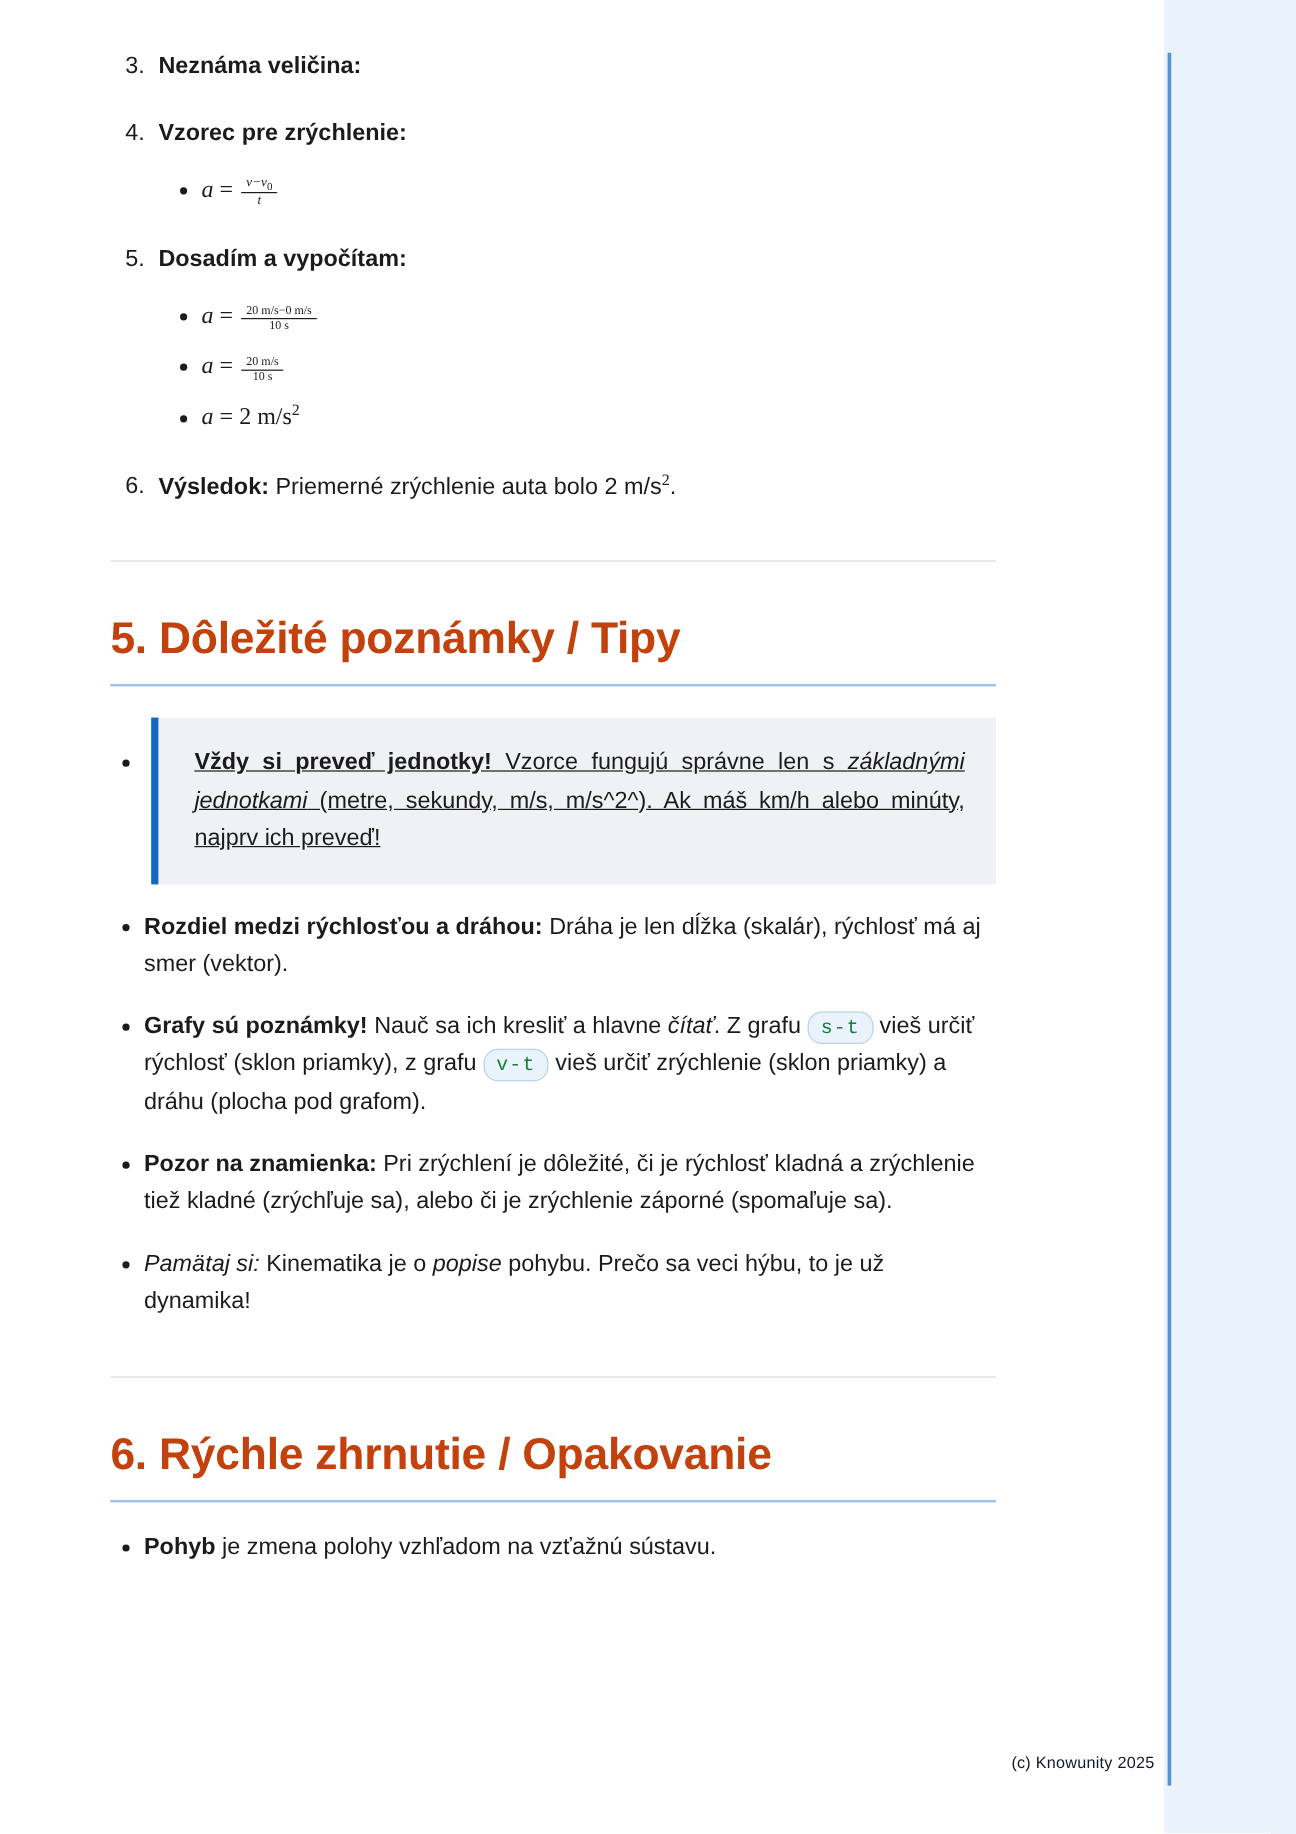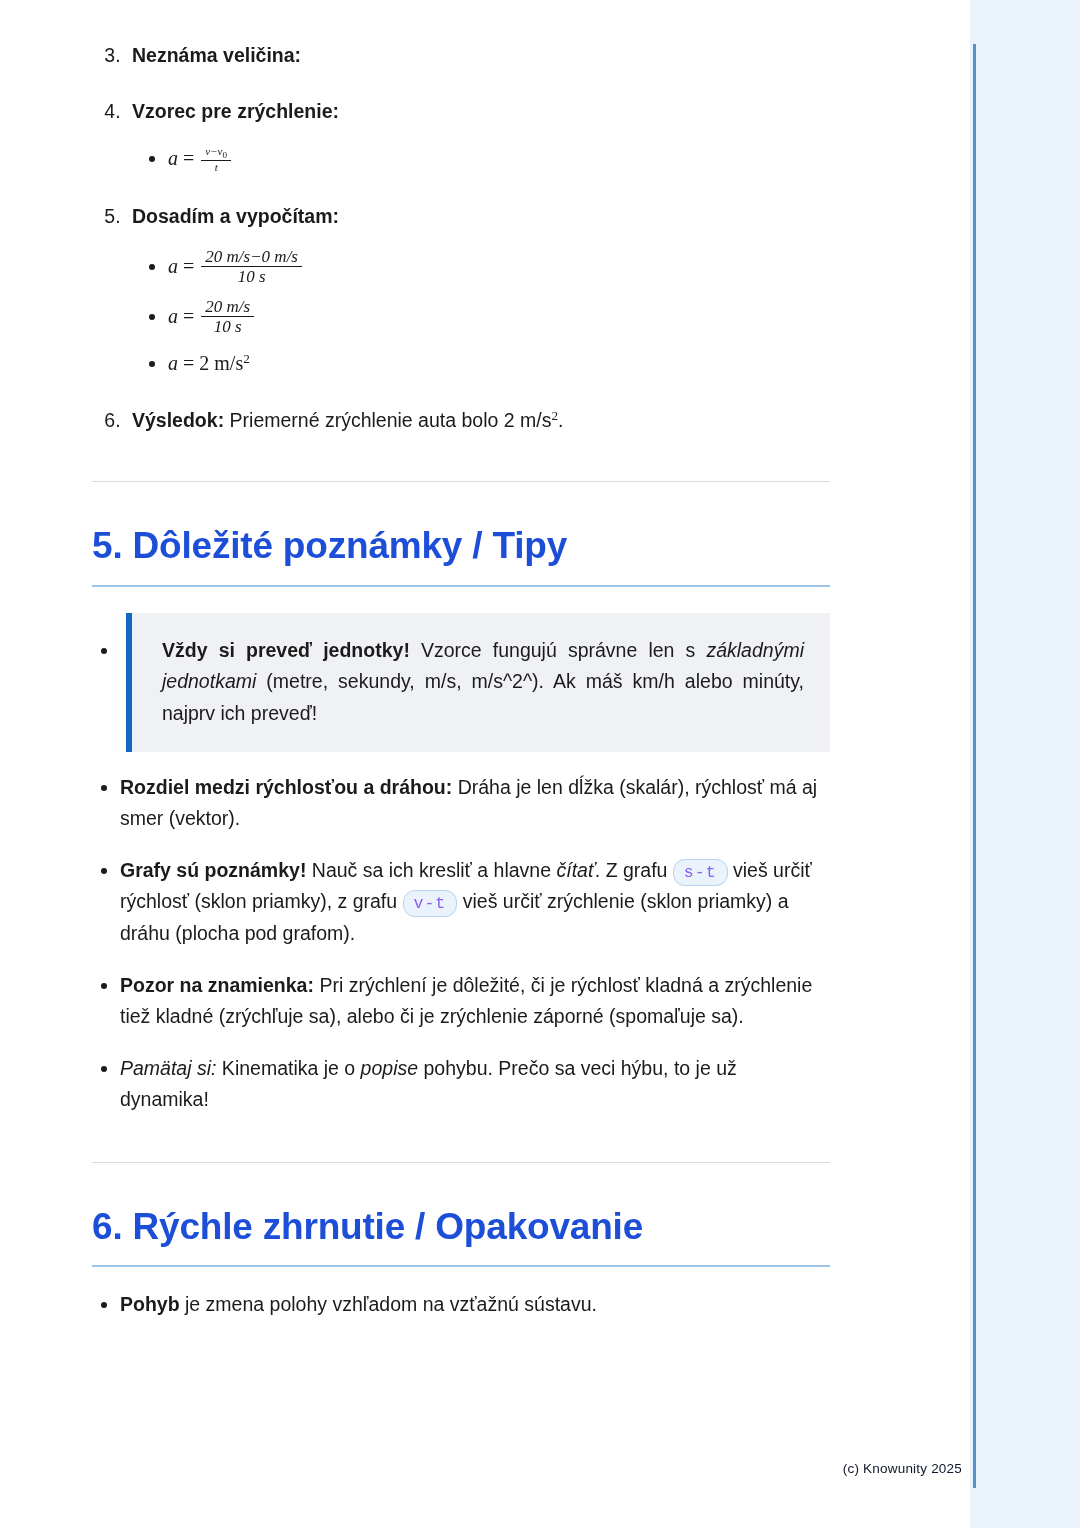--- a/index.html
+++ b/index.html
@@ -84,35 +84,35 @@
     vertical-align: -0.55em;
     text-align: center;
     font-family: "Liberation Serif", serif;
     font-size: 11px;
     line-height: 1.15;
     margin: 0 2px;
   }
   .frac .num { display: block; padding: 0 4px; border-bottom: 1px solid #1b1b1b; }
   .frac .den { display: block; padding: 0 4px; }
   .frac .it { font-style: italic; }
-  .frac.big { font-size: 17px; font-style: italic; }
+  .frac.big { font-size: 10px; }
   sup.exp { font-size: .68em; vertical-align: super; font-family: "Liberation Serif", serif; }
 
   hr.sep {
     border: none;
     border-top: 1px solid #d7dce2;
     margin: 46px 0 0 0;
   }
 
   
   h2.section {
     font-size: 37px;
     line-height: 1.2;
     font-weight: bold;
-    color: #1d4ed8;
+    color: #c2410c;
     margin: 42px 0 0 0;
     letter-spacing: -0.2px;
   }
   .h2rule {
     border: none;
     border-top: 2px solid #9dc3e6;
     margin: 16px 0 0 0;
   }
 
   
@@ -132,32 +132,33 @@
 
   li.callout-li { list-style: disc; }
   .callout {
     background: #eff1f5;
     border-left: 6px solid #1268c3;
     padding: 22px 26px 22px 30px;
     margin: -4px 0 0 6px;
     text-align: justify;
     font-size: 19.5px;
     line-height: 1.62;
+    text-decoration: underline;
   }
   .callout b { font-weight: bold; }
   .callout i { font-style: italic; }
 
   code.tag {
     font-family: "Liberation Mono", monospace;
     font-size: 16.5px;
     background: #eaf2fb;
     border: 1px solid #b9d4ec;
     border-radius: 12px;
     padding: 3px 10px;
-    color: #8b5cf6;
+    color: #15803d;
     letter-spacing: 1px;
     white-space: nowrap;
     margin-top: 16px;
   }
 
   p.body {
     font-size: 19.5px;
     line-height: 1.6;
     margin: 28px 0 0 0;
   }

